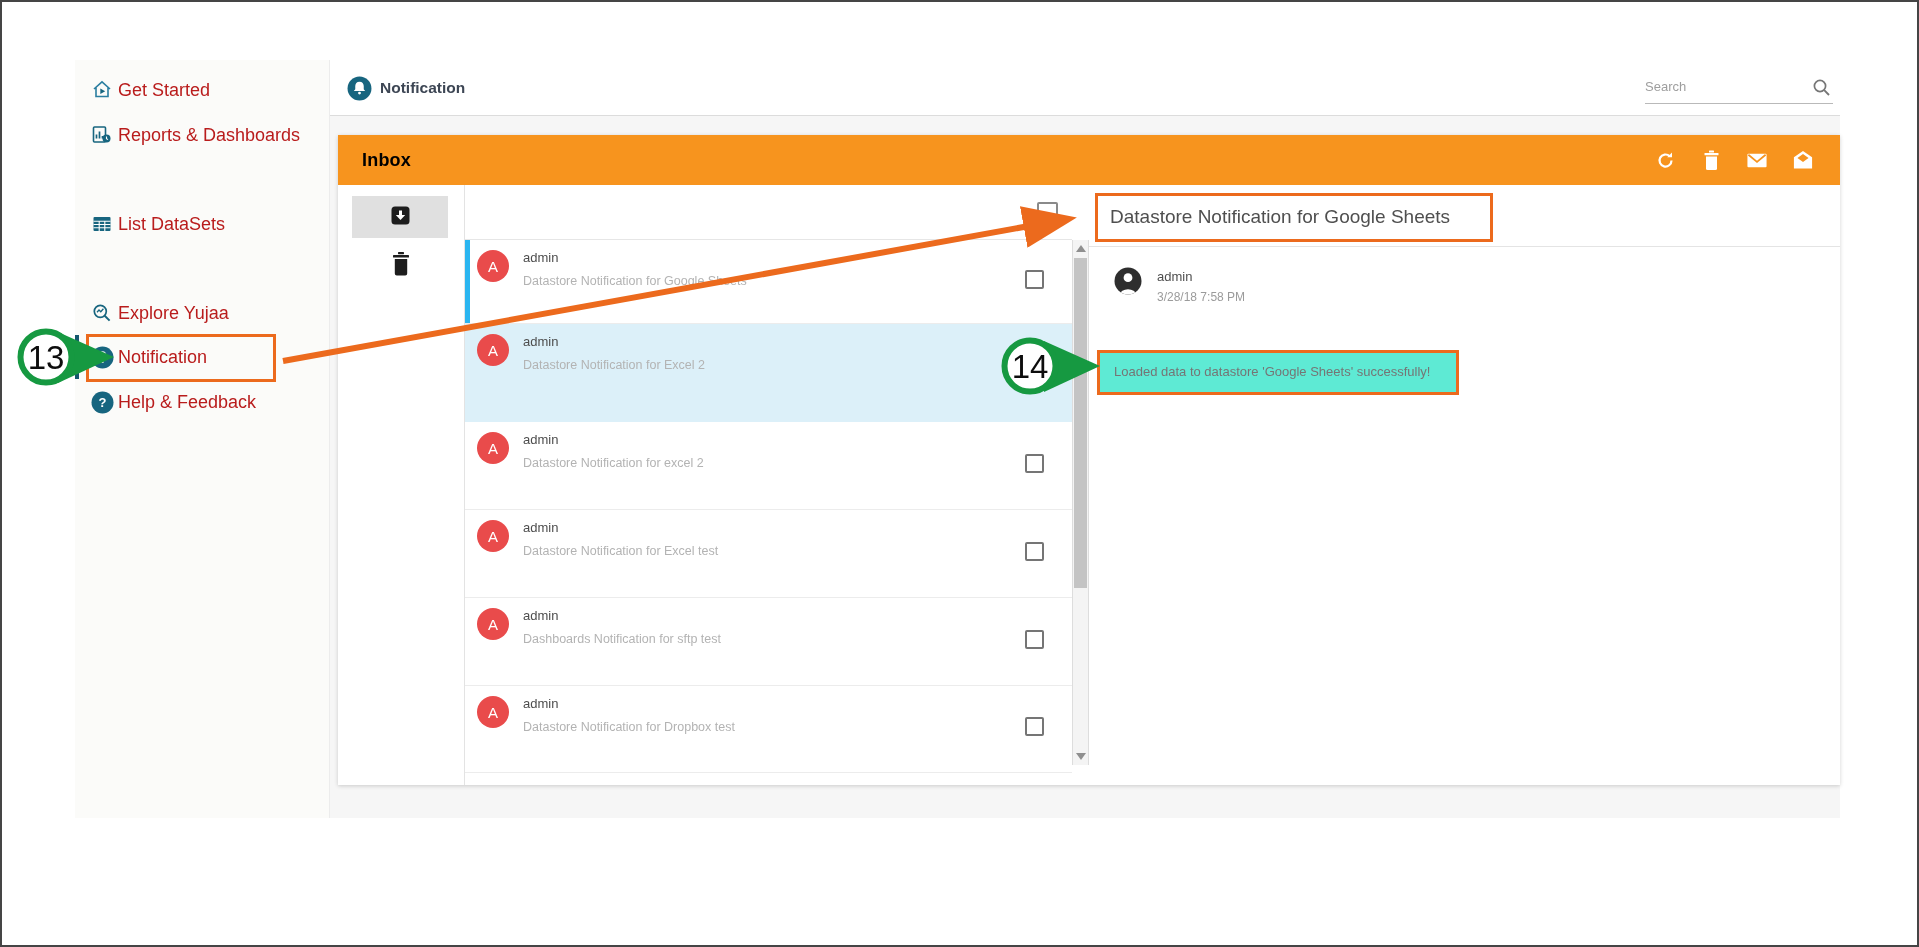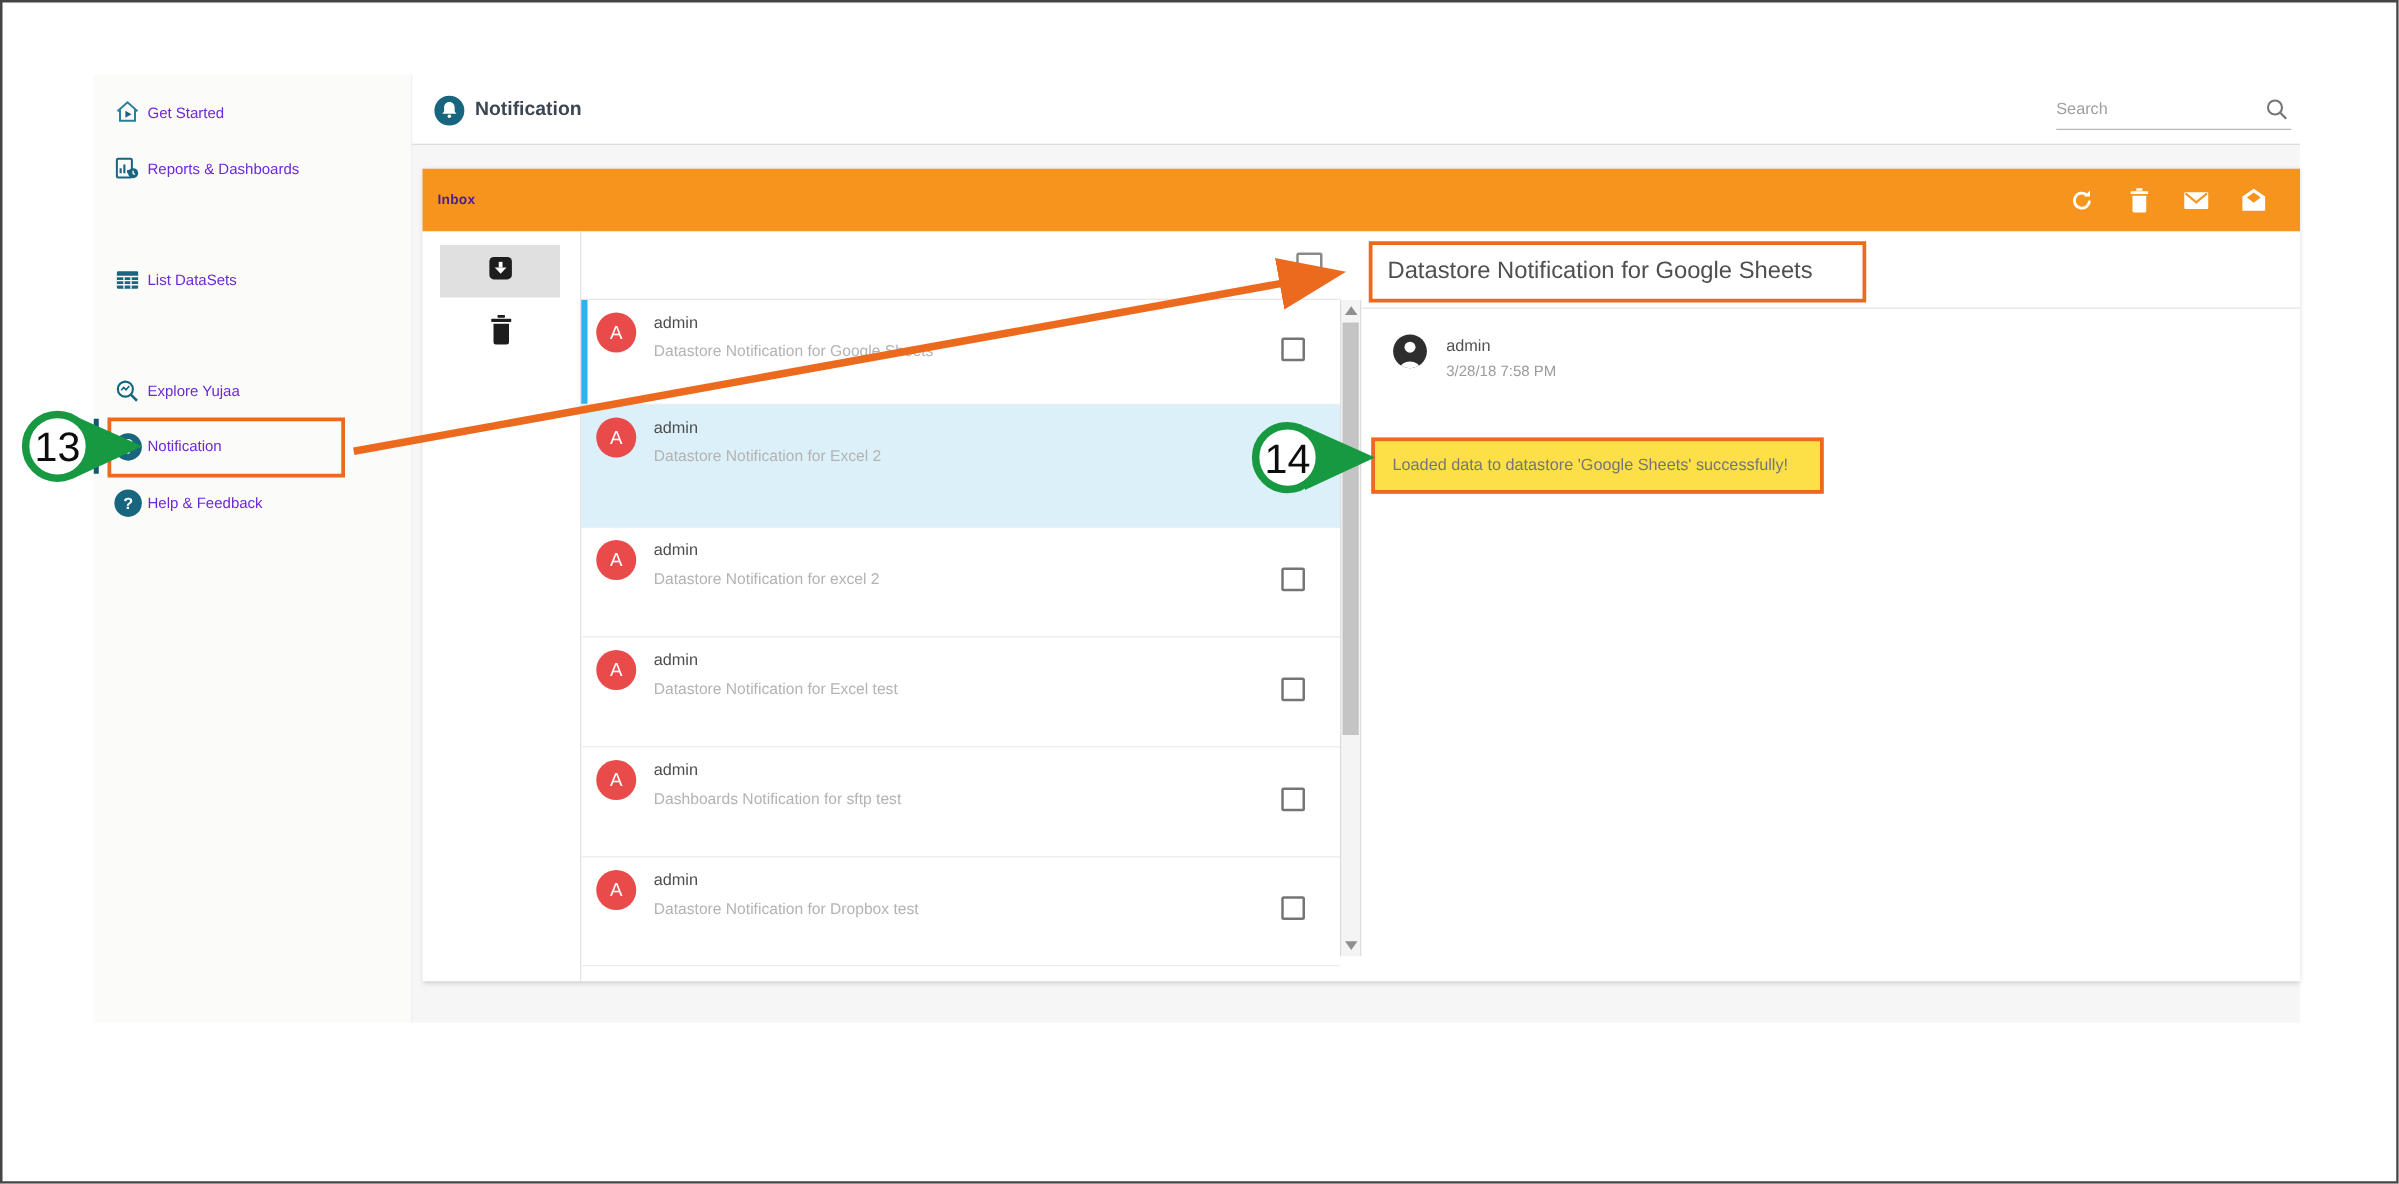--- a/index.html
+++ b/index.html
@@ -6,40 +6,40 @@
   html,body { width:1919px; height:947px; background:#ffffff; overflow:hidden;
               font-family:"Liberation Sans", sans-serif; }
   .page { position:relative; width:1919px; height:947px; background:#fff; }
   .frame { position:absolute; inset:0; border:2px solid #454545; pointer-events:none; z-index:90; }
 
   
   .sidebar { position:absolute; left:75px; top:60px; width:255px; height:758px;
              background:#fbfbf9; border-right:1px solid #ececec; }
   .si { position:absolute; left:0; width:255px; height:44px; display:flex; align-items:center; cursor:pointer; }
   .si .ico { position:absolute; left:15px; width:24px; height:24px; display:flex; align-items:center; justify-content:center; }
-  .si .lbl { position:absolute; left:43px; font-size:12px; color:#6d28d9; }
+  .si .lbl { position:absolute; left:43px; font-size:18px; color:#b91c1c; }
   .si.sel .selbar { position:absolute; left:0; top:0; width:4px; height:44px; background:#14576e; }
 
   
   .main-header { position:absolute; left:330px; top:60px; width:1510px; height:55px; background:#fff; }
   .hdr-bell { position:absolute; left:17px; top:16px; }
   .hdr-title { position:absolute; left:50px; top:19px; font-size:15.5px; font-weight:700; color:#3d4654; }
   .search-wrap { position:absolute; left:1315px; top:12px; width:188px; height:32px; border-bottom:1px solid #b9b9b9; }
   .search-wrap input { width:160px; height:28px; border:0; outline:0; background:transparent;
                        font-size:13px; color:#555; font-family:"Liberation Sans",sans-serif; }
   .search-wrap input::placeholder { color:#9e9e9e; }
   .search-ico { position:absolute; right:2px; top:6px; }
   .hdr-divider { position:absolute; left:330px; top:115px; width:1510px; height:1px; background:#dcdcdc; }
   .main-body { position:absolute; left:330px; top:116px; width:1510px; height:702px; background:#f6f6f6; }
 
   
   .card { position:absolute; left:338px; top:135px; width:1502px; height:650px; background:#fff;
           box-shadow:0 1px 4px rgba(0,0,0,.18); }
   .inbox-bar { position:relative; height:50px; background:#F7941E; display:flex; align-items:center; }
-  .inbox-title { margin-left:12px; color:#4c1d95; font-size:11px; font-weight:600; letter-spacing:.2px; }
+  .inbox-title { margin-left:24px; color:#000000; font-size:18px; font-weight:600; letter-spacing:.2px; }
   .bar-icons { position:absolute; right:26px; top:0; height:50px; display:flex; align-items:center; gap:24px; }
   .bar-icons .bic { width:22px; height:22px; cursor:pointer; display:flex; align-items:center; justify-content:center; }
 
   .panel { position:relative; display:flex; height:600px; }
 
   .action-col { width:127px; border-right:1px solid #e3e3e3; position:relative; }
   .archive-btn { position:absolute; left:14px; top:11px; width:96px; height:42px; background:#e0e0e0;
                  display:flex; align-items:center; justify-content:center; cursor:pointer; }
   .trash-btn { position:absolute; left:52px; top:66px; width:22px; height:26px; cursor:pointer; }
 
@@ -65,21 +65,21 @@
   .sb-thumb { position:absolute; left:1px; top:18px; width:13px; height:330px; background:#c4c4c4; }
 
   .detail-col { flex:1; position:relative; }
   .title-box { position:absolute; left:6px; top:8px; width:398px; height:49px; border:3px solid #EC6A1D;
                background:#fff; }
   .title-box .t { padding-left:12px; line-height:42px; font-size:19px; color:#4f4f4f; white-space:nowrap; }
   .detail-divider { position:absolute; left:0; top:61px; width:100%; height:1px; background:#e4e4e4; }
   .d-avatar { position:absolute; left:24px; top:81px; }
   .d-sender { position:absolute; left:68px; top:84px; font-size:13px; color:#4f4f4f; }
   .d-time { position:absolute; left:68px; top:105px; font-size:12px; color:#9b9b9b; }
-  .msg-box { position:absolute; left:8px; top:165px; width:362px; height:45px; border:3px solid #EC6A1D; background:#fde047; }
+  .msg-box { position:absolute; left:8px; top:165px; width:362px; height:45px; border:3px solid #EC6A1D; background:#5eead4; }
   .msg-box .b { padding-left:14px; line-height:38px; font-size:13px; color:#757575; white-space:nowrap; }
 
   
   .anno-rect-13 { position:absolute; left:86px; top:334px; width:190px; height:48px;
                   border:3px solid #EC6A1D; z-index:40; pointer-events:none; }
   .anno-svg { position:absolute; left:0; top:0; width:1919px; height:947px; z-index:50; pointer-events:none; }
   .badge-num { font-family:"Liberation Sans",sans-serif; font-size:33px; fill:#0d0d0d; }
 </style>
 </head>
 <body>

